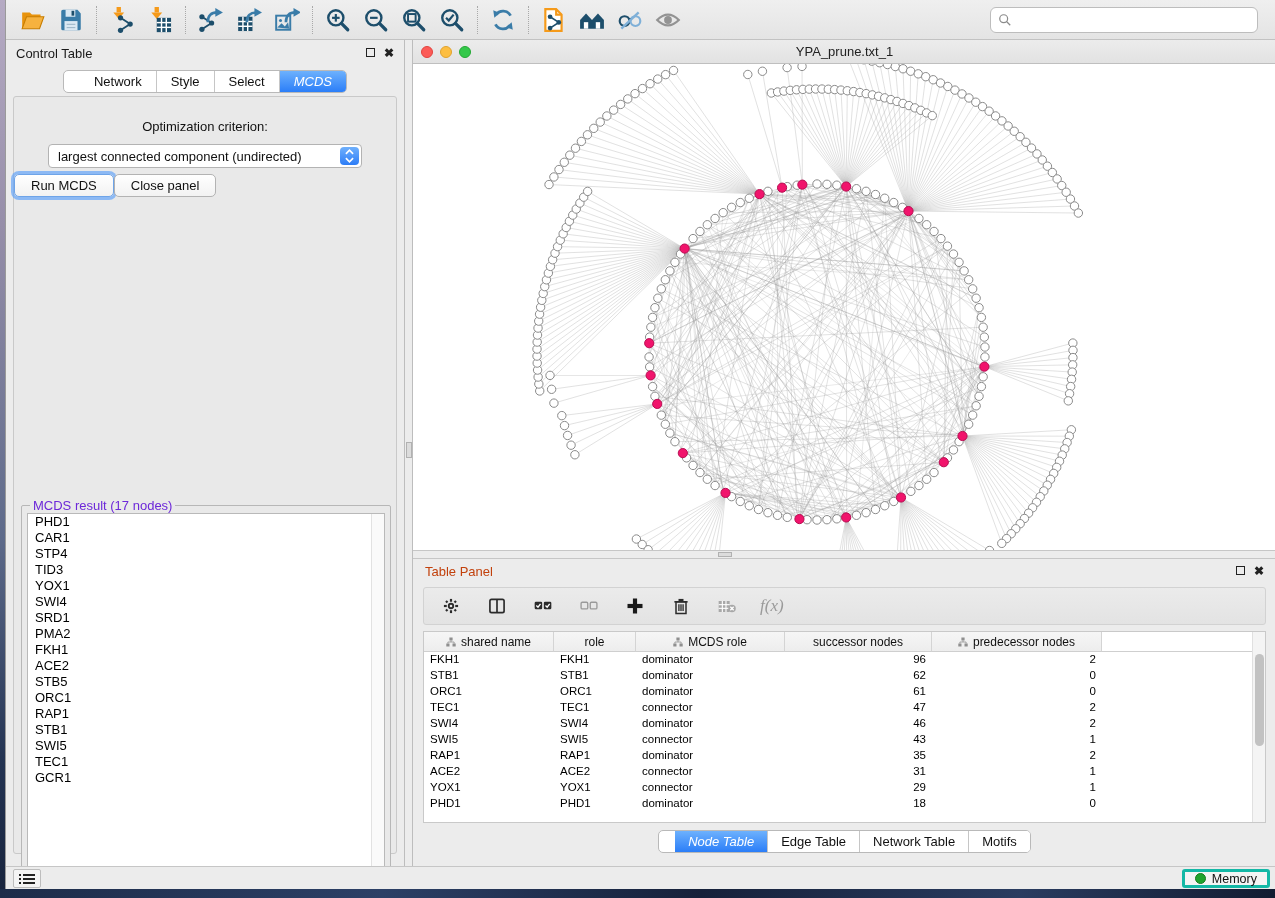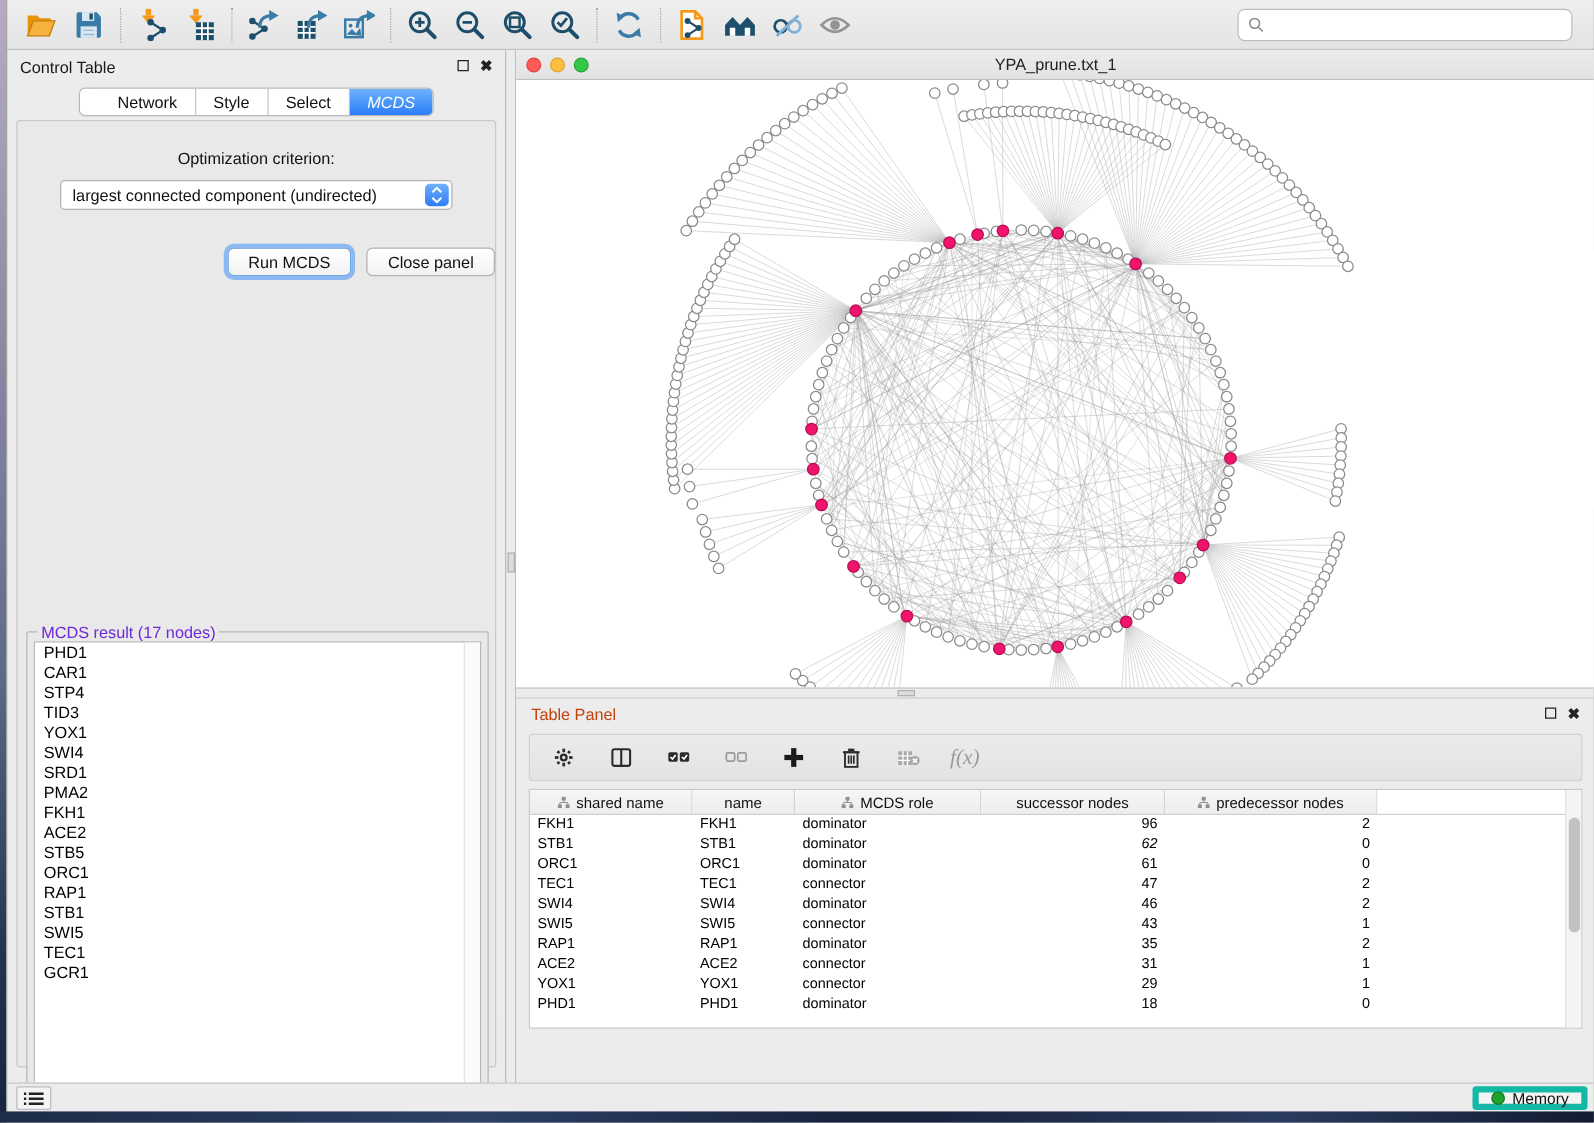--- a/index.html
+++ b/index.html
@@ -42,21 +42,21 @@
 
   .cp-content { position:absolute; left:7px; top:56px; width:384px; height:758px;
     background:#e9e9e9; border:1px solid #c9c9c9; border-radius:3px; }
   .opt-label { text-align:center; font-size:13px; color:#111; margin-top:22px; }
   .opt-select { position:relative; margin:10px auto 0; width:314px; height:24px; background:#fff;
     border:1px solid #b3b3b3; border-radius:4px; font-size:13px; color:#111;
     display:flex; align-items:center; padding:0 26px 0 9px; }
   .opt-stepper { position:absolute; right:2px; top:2px; width:19px; height:18px; border-radius:4px;
     background:linear-gradient(#6fb0fc,#2d7df7); display:flex; flex-direction:column; align-items:center; justify-content:center; }
   .opt-stepper svg { width:9px; height:7px; display:block; }
-  .cp-buttons { display:flex; justify-content:flex-end; gap:12px; margin-top:30px; }
+  .cp-buttons { display:flex; justify-content:flex-start; margin-top:6px; }
   .btn { background:linear-gradient(#ffffff,#f2f2f2); border:1px solid #b3b3b3; border-radius:5px;
     font-size:13px; color:#111; padding:3px 16px; font-family:"Liberation Sans",sans-serif; }
   .btn.focus-ring { box-shadow:0 0 0 3px rgba(90,160,250,.65); border-color:#6ea4e8; }
 
   .mcds-fieldset { position:absolute; left:7px; top:408px; width:370px; height:372px;
     border:1px solid #b7b7b7; border-radius:2px; background:#e9e9e9; }
   .mcds-legend { position:absolute; left:8px; top:-8px; font-size:13px; color:#6d28d9; background:#e9e9e9; padding:0 3px; }
   .mcds-list { position:absolute; left:5px; top:7px; right:5px; bottom:5px; background:#fff;
     border:1px solid #b9b9b9; overflow:hidden; }
   .mcds-scroll { position:absolute; right:0; top:0; width:13px; height:100%; background:#fafafa; border-left:1px solid #e2e2e2; }
@@ -101,21 +101,21 @@
   .grid-vscroll { position:absolute; right:0; top:0; width:13px; height:100%; background:#f4f4f4; border-left:1px solid #e0e0e0; }
   .grid-vscroll .thumb { position:absolute; left:2px; top:22px; width:9px; height:92px; background:#c2c2c2; border-radius:5px; }
 
   .tp-tabs { position:absolute; left:0; right:0; top:271px; display:flex; justify-content:center; }
   .tp-tabs .seg .tab { padding:3px 13px; }
 
   
   .statusbar { position:absolute; left:0; top:866px; width:1270px; height:23px; background:#ececec; border-top:1px solid #c6c6c6; }
   .menu-btn { position:absolute; left:7px; top:2px; width:28px; height:19px; background:#f4f4f4; border:1px solid #bdbdbd; border-radius:2px;
     display:flex; align-items:center; justify-content:center; }
-  .memory-btn { position:absolute; right:6px; top:2px; height:19px; background:#f4f4f4; border:5px solid #14b8a6; border-radius:3px;
+  .memory-btn { position:absolute; right:6px; top:2px; height:19px; background:#f4f4f4; border:3px solid #14b8a6; border-radius:3px;
     display:flex; align-items:center; gap:6px; padding:0 10px; font-size:12.5px; color:#111; }
   .mem-dot { width:11px; height:11px; border-radius:50%; background:#1fa32c; border:1px solid #157a1f; }
 </style>
 </head>
 <body>
 
 <div class="desktop-left"></div>
 <div class="desktop-bottom"></div>
 
 <div class="app">
@@ -1295,21 +1295,21 @@
           <div class="gh-cell" style="width: 130px;">
             <svg viewBox="0 0 10 10">
               <rect x="3.4" y="0.5" width="3.2" height="3" fill="#8f8f8f"></rect>
               <rect x="0.3" y="6.5" width="3.2" height="3" fill="#8f8f8f"></rect>
               <rect x="6.5" y="6.5" width="3.2" height="3" fill="#8f8f8f"></rect>
               <path d="M5 3.5 v1.5 M1.9 6.5 v-1.5 h6.2 v1.5" stroke="#8f8f8f" stroke-width="0.8" fill="none"></path>
             </svg>
             <span>shared name</span>
           </div>
           <div class="gh-cell" style="width: 82px;">
-            <span>name</span>
+            <span>role</span>
           </div>
           <div class="gh-cell" style="width: 149px;">
             <svg viewBox="0 0 10 10">
               <rect x="3.4" y="0.5" width="3.2" height="3" fill="#8f8f8f"></rect>
               <rect x="0.3" y="6.5" width="3.2" height="3" fill="#8f8f8f"></rect>
               <rect x="6.5" y="6.5" width="3.2" height="3" fill="#8f8f8f"></rect>
               <path d="M5 3.5 v1.5 M1.9 6.5 v-1.5 h6.2 v1.5" stroke="#8f8f8f" stroke-width="0.8" fill="none"></path>
             </svg>
             <span>MCDS role</span>
           </div>
@@ -1341,21 +1341,21 @@
             <div class="g-cell" style="width: 130px;">FKH1</div>
             <div class="g-cell" style="width: 82px;">FKH1</div>
             <div class="g-cell" style="width: 149px;">dominator</div>
             <div class="g-cell g-num" style="width: 147px;">96</div>
             <div class="g-cell g-num" style="width: 170px;">2</div>
           </div>
           <div class="grid-row">
             <div class="g-cell" style="width: 130px;">STB1</div>
             <div class="g-cell" style="width: 82px;">STB1</div>
             <div class="g-cell" style="width: 149px;">dominator</div>
-            <div class="g-cell g-num" style="width: 147px; font-style: italic;">62</div>
+            <div class="g-cell g-num" style="width: 147px;">62</div>
             <div class="g-cell g-num" style="width: 170px;">0</div>
           </div>
           <div class="grid-row">
             <div class="g-cell" style="width: 130px;">ORC1</div>
             <div class="g-cell" style="width: 82px;">ORC1</div>
             <div class="g-cell" style="width: 149px;">dominator</div>
             <div class="g-cell g-num" style="width: 147px;">61</div>
             <div class="g-cell g-num" style="width: 170px;">0</div>
           </div>
           <div class="grid-row">
@@ -1403,20 +1403,28 @@
           <div class="grid-row">
             <div class="g-cell" style="width: 130px;">PHD1</div>
             <div class="g-cell" style="width: 82px;">PHD1</div>
             <div class="g-cell" style="width: 149px;">dominator</div>
             <div class="g-cell g-num" style="width: 147px;">18</div>
             <div class="g-cell g-num" style="width: 170px;">0</div>
           </div>
         </div>
       <div class="grid-vscroll">
           <div class="thumb"></div>
+        </div>
+    </div>
+    <div class="tp-tabs">
+      <div class="seg" id="tp-tabs-seg">
+          <div class="tab active">Node Table</div>
+          <div class="tab">Edge Table</div>
+          <div class="tab">Network Table</div>
+          <div class="tab">Motifs</div>
         </div>
     </div>
   </div>
 
   <div class="statusbar">
     <div class="menu-btn">
       <svg width="16" height="12" viewBox="0 0 16 12">
         <rect x="0" y="1" width="2" height="2" fill="#222"></rect>
           <rect x="4" y="1" width="12" height="2" fill="#222"></rect>
         <rect x="0" y="5" width="2" height="2" fill="#222"></rect>

